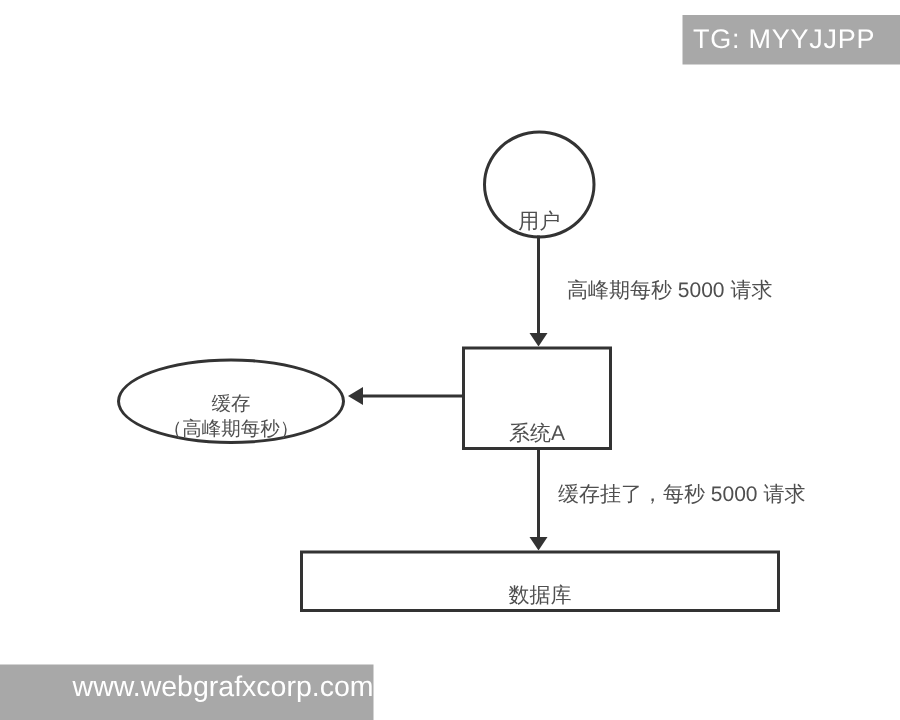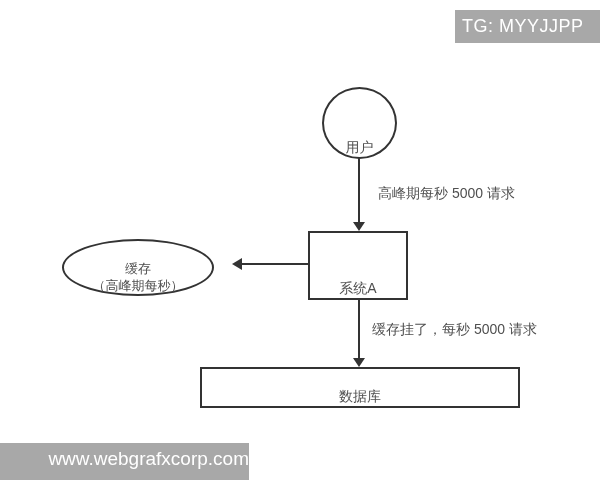--- a/index.html
+++ b/index.html
@@ -65,21 +65,21 @@
   .node-user {
     left: 322px; top: 87px;
     width: 75px; height: 72px;
     border-radius: 50%;
   }
   .node-system {
     left: 308px; top: 231px;
     width: 100px; height: 69px;
   }
   .node-cache {
-    left: 62px; top: 239px;
+    left: 78px; top: 239px;
     width: 152px; height: 57px;
     border-radius: 50%;
     font-size: 13px;
     line-height: 17px;
   }
   .node-database {
     left: 200px; top: 367px;
     width: 320px; height: 41px;
   }
 

